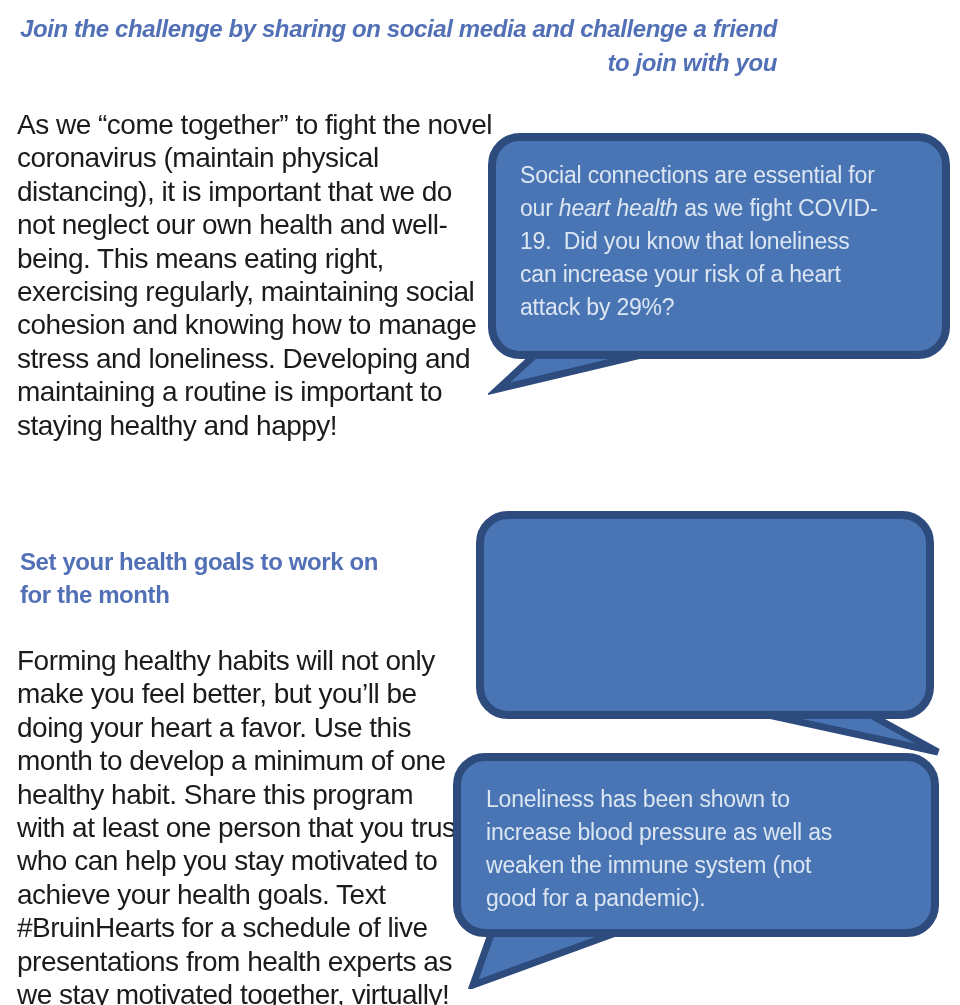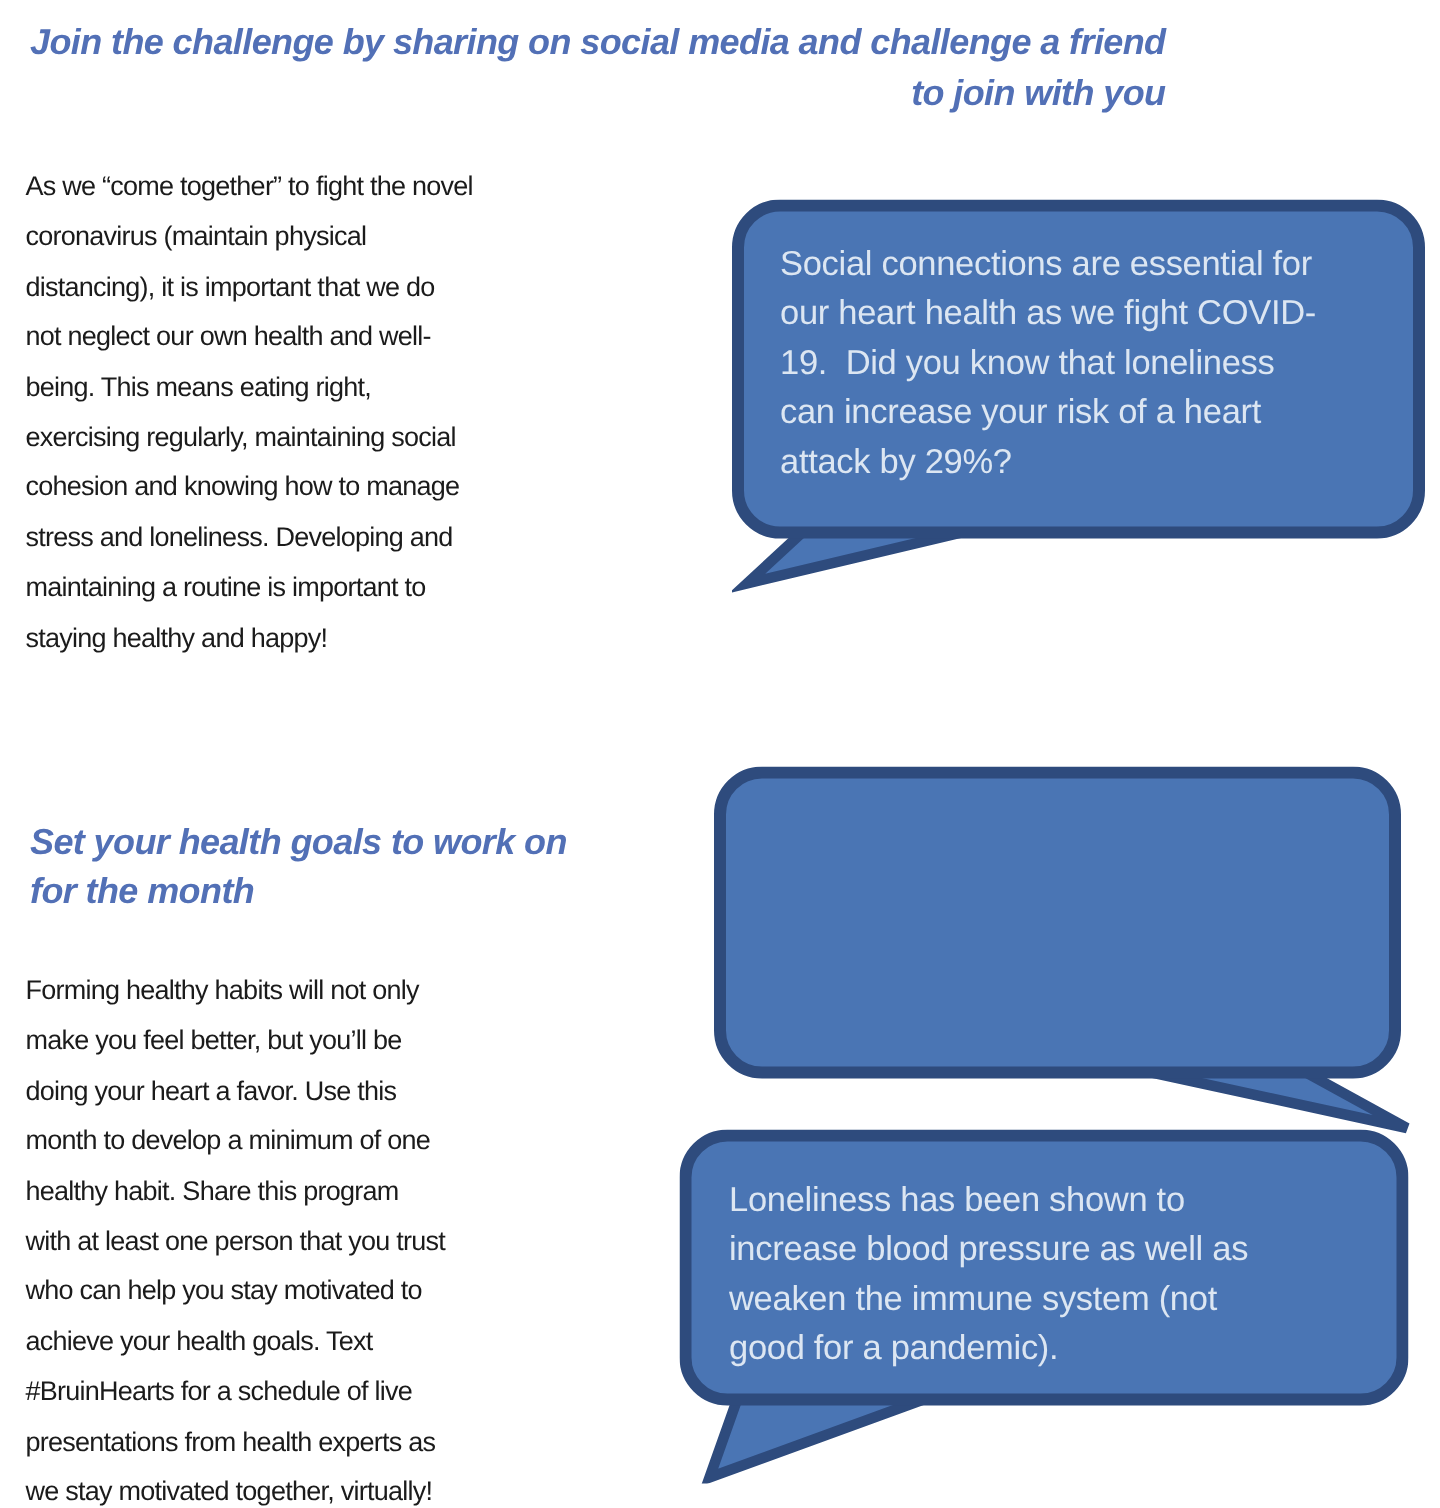--- a/index.html
+++ b/index.html
@@ -17,46 +17,45 @@
   .abs { position: absolute; }
 
   .heading {
     color: #5270b6;
     font-weight: bold;
     font-size: 24px;
     line-height: 33px;
     letter-spacing: -0.4px;
     white-space: pre-line;
     z-index: 1;
-    font-style: italic;
   }
   .heading.italic { font-style: italic; line-height: 34px; text-align: right; }
 
   .body-para {
     color: #1b1b1b;
-    font-size: 18px;
+    font-size: 28px;
     line-height: 33.4px;
     letter-spacing: -0.5px;
     white-space: pre-line;
     z-index: 1;
   }
 
   .bubble {
     z-index: 2;
   }
   .bubble svg { position: absolute; left: 0; top: 0; }
   .bubble-text {
     position: absolute;
     color: #dce6f2;
     font-size: 23px;
     line-height: 33px;
     letter-spacing: -0.2px;
     white-space: pre-wrap;
   }
-  .bubble-text .it { }
+  .bubble-text .it { font-style: italic; }
 </style>
 </head>
 <body>
 
 <div class="abs heading italic" style="left:20px; top:12px;">Join the challenge by sharing on social media and challenge a friend
 to join with you</div>
 
 <div class="abs body-para" style="left:17px; top:108px;">As we “come together” to fight the novel
 coronavirus (maintain physical
 distancing), it is important that we do

